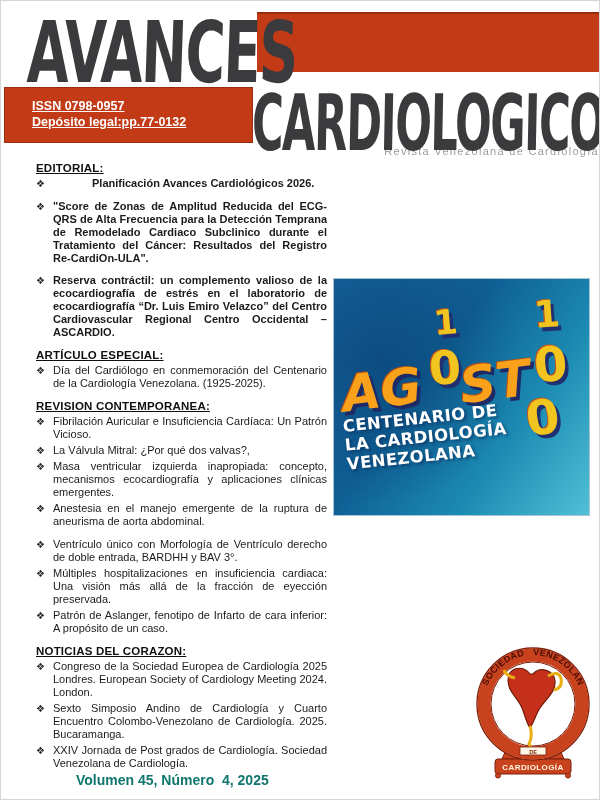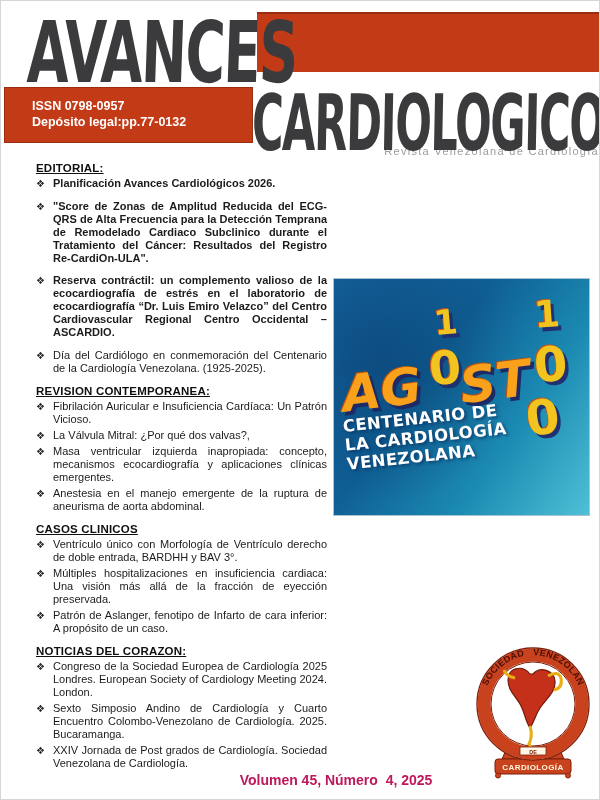--- a/index.html
+++ b/index.html
@@ -18,20 +18,21 @@
     position:absolute;left:28px;top:2px;z-index:3;
     font-family:"DejaVu Sans",sans-serif;font-weight:800;font-size:68px;
     color:#3b3b3d;letter-spacing:-2px;white-space:nowrap;
     transform:scale(.8,1.25) skewX(-3deg);transform-origin:left top;
   }
   .issn-bar{
     position:absolute;left:3px;top:86px;width:249px;height:56px;
     background:#c33a17;border:1px solid #9a2c10;box-sizing:border-box;
     color:#ffffff;font-weight:700;font-size:12.5px;line-height:16px;
     padding:10px 0 0 27px;
+    text-decoration:underline;
   }
   .title-cardio{
     position:absolute;left:252px;top:76px;z-index:3;
     font-family:"DejaVu Sans",sans-serif;font-weight:800;font-size:60px;
     color:#3b3b3d;letter-spacing:-2px;white-space:nowrap;
     transform:scale(.72,1.3) skewX(-2deg);transform-origin:left top;
   }
   .subtitle{
     position:absolute;left:258px;top:143px;width:340px;
     text-align:right;color:#9c9c9c;font-size:11px;line-height:15px;
@@ -48,21 +49,21 @@
     display:flex;margin:0 0 3px 0;font-size:11px;line-height:13px;
     color:#1b1b1b;text-align:justify;
   }
   .item .bullet{
     flex:0 0 17px;font-size:10px;line-height:13px;color:#2b2b2b;
     font-family:"DejaVu Sans",sans-serif;
   }
   .item .txt{flex:1;}
   .sec-orig .txt{font-weight:600;}
   .sec-orig .item{margin-bottom:9px;}
-  .sec-edit .txt{font-weight:600;}
+  .sec-edit .txt{font-weight:600;margin-left:39px;}
   
   .poster{
     position:absolute;left:332px;top:277px;width:257px;height:238px;
     background:
       radial-gradient(circle at 18% 35%, rgba(6,40,84,.35), rgba(0,0,0,0) 55%),
       linear-gradient(125deg,#14639e 0%,#0f5f95 38%,#1b8ab2 68%,#4fc0d6 100%);
     border:1px solid #a9c3d2;box-sizing:border-box;overflow:hidden;
   }
   .pword,.pd{
     position:absolute;font-family:"DejaVu Sans",sans-serif;font-weight:800;
@@ -83,22 +84,22 @@
   .caption{
     position:absolute;left:8px;top:138px;width:190px;
     transform:rotate(-6deg);transform-origin:left top;
     color:#ffffff;font-weight:800;font-size:16.5px;line-height:19px;
     letter-spacing:.4px;text-shadow:2px 2px 3px rgba(8,40,88,.6);
     font-family:"DejaVu Sans",sans-serif;
   }
   
   .logo{position:absolute;left:467px;top:641px;width:130px;height:140px;}
   .footer-line{
-    position:absolute;left:75px;top:771px;width:520px;text-align:center;
-    font-size:14px;font-weight:700;color:#be185d;white-space:pre-wrap;
+    position:absolute;left:75px;top:771px;width:520px;
+    font-size:14px;font-weight:700;color:#0f766e;white-space:pre-wrap;
   }
 </style>
 </head>
 <body>
 
 <div class="page">
 
   <div class="red-box-top"></div>
   <div class="title-avances">AVANCES</div>
   <div class="issn-bar">
@@ -125,20 +126,21 @@
         <span class="bullet">❖</span>
         <span class="txt">"Score de Zonas de Amplitud Reducida del ECG-QRS de Alta Frecuencia para la Detección Temprana de Remodelado Cardiaco Subclinico durante el Tratamiento del Cáncer: Resultados del Registro Re-CardiOn-ULA".</span>
       </div>
       <div class="item">
         <span class="bullet">❖</span>
         <span class="txt">Reserva contráctil: un complemento valioso de la ecocardiografía de estrés en el laboratorio de ecocardiografía “Dr. Luis Emiro Velazco” del Centro Cardiovascular Regional Centro Occidental – ASCARDIO.</span>
       </div>
     </div>
 
     <div class="sec">
+      <h3>ARTÍCULO ESPECIAL:</h3>
       <div class="item">
         <span class="bullet">❖</span>
         <span class="txt">Día del Cardiólogo en conmemoración del Centenario de la Cardiología Venezolana.  (1925-2025).</span>
       </div>
     </div>
 
     <div class="sec">
       <h3>REVISION CONTEMPORANEA:</h3>
       <div class="item">
         <span class="bullet">❖</span>
@@ -152,21 +154,20 @@
         <span class="bullet">❖</span>
         <span class="txt">Masa ventricular izquierda inapropiada: concepto, mecanismos ecocardiografía y aplicaciones clínicas emergentes.</span>
       </div>
       <div class="item">
         <span class="bullet">❖</span>
         <span class="txt">Anestesia en el manejo emergente de la ruptura de aneurisma de aorta abdominal.</span>
       </div>
     </div>
 
     <div class="sec">
-      <h3>CASOS CLINICOS</h3>
       <div class="item">
         <span class="bullet">❖</span>
         <span class="txt">Ventrículo único con Morfología de Ventrículo derecho de doble entrada, BARDHH y BAV 3°.</span>
       </div>
       <div class="item">
         <span class="bullet">❖</span>
         <span class="txt">Múltiples hospitalizaciones en insuficiencia cardiaca: Una visión más allá de la fracción de eyección preservada.</span>
       </div>
       <div class="item">
         <span class="bullet">❖</span>

